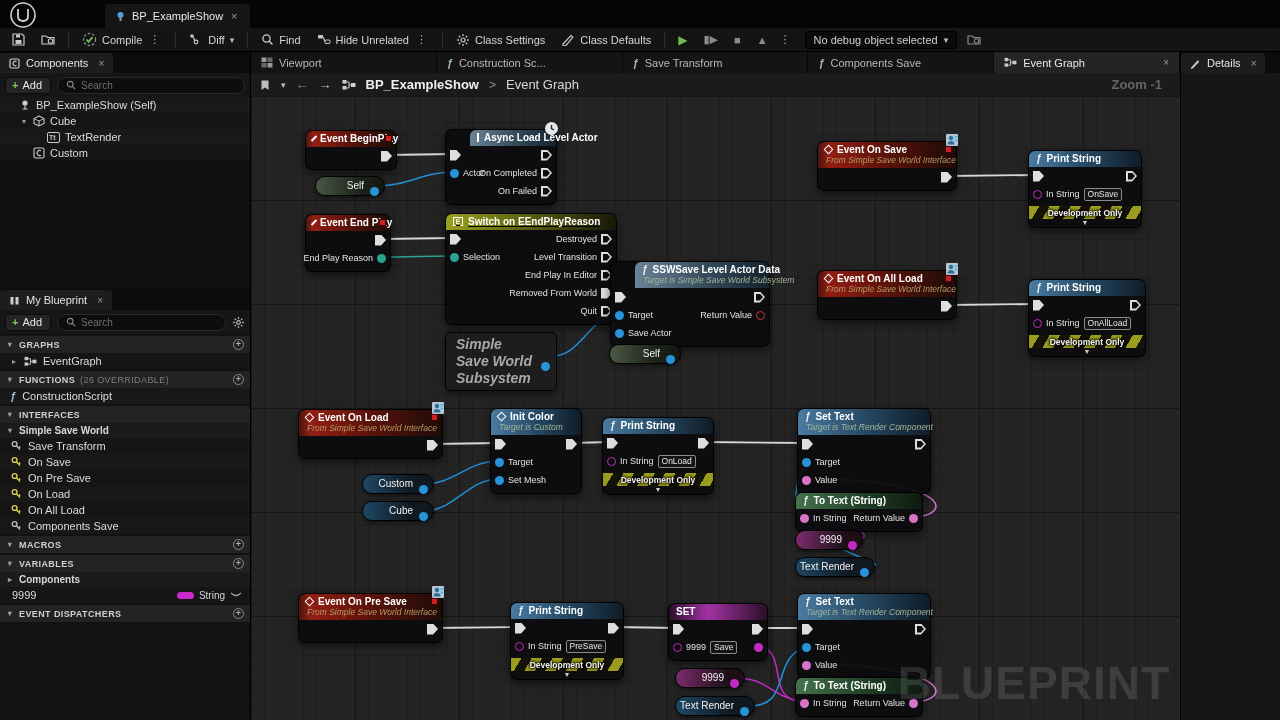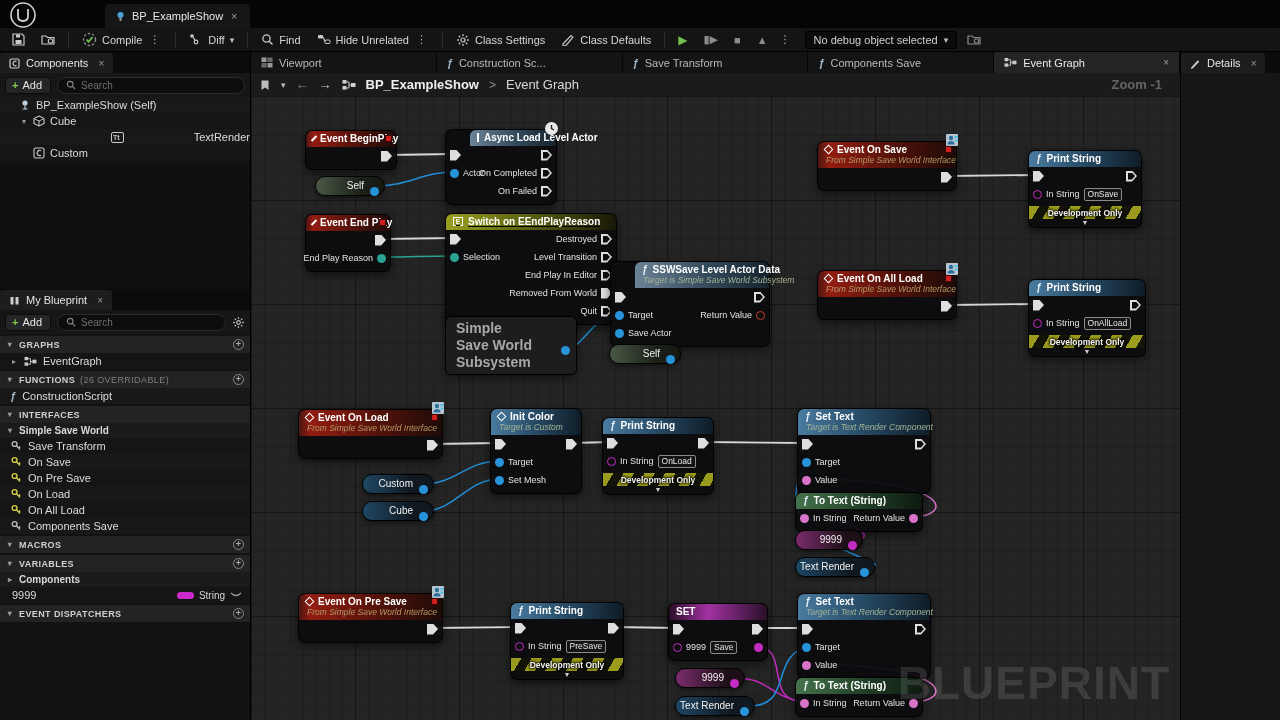--- a/index.html
+++ b/index.html
@@ -281,21 +281,21 @@
         <div class="tree-row" style="padding-left: 20px;">
           <span class="tri">▾</span>
           <span>
             <svg class="icon" width="12" height="12" viewBox="0 0 12 12">
               <path d="M6,1 L11,3.5 V8.5 L6,11 L1,8.5 V3.5 Z" fill="none" stroke="#c9c9c9" stroke-width="1.1"></path>
               <path d="M1,3.5 L6,6 L11,3.5 M6,6 V11" stroke="#c9c9c9" stroke-width="1"></path>
             </svg>
           </span>
           <span>Cube</span>
         </div>
-        <div class="tree-row" style="padding-left: 34px; justify-content: space-between;">
+        <div class="tree-row" style="padding-left: 34px;">
           <span class="tri"></span>
           <span>
             <svg class="icon" width="13" height="11" viewBox="0 0 13 11">
               <rect x="0.5" y="0.5" width="12" height="10" rx="1.5" fill="none" stroke="#c9c9c9"></rect>
               <text x="2" y="8" font-size="7" font-weight="bold" fill="#c9c9c9" font-family="Liberation Sans,sans-serif">Tt</text>
             </svg>
           </span>
           <span>TextRender</span>
         </div>
         <div class="tree-row" style="padding-left: 20px;">
@@ -721,21 +721,21 @@
               </span>
             </div>
             <div class="nrow">
               <span class="pside l">
                 <span class="pin-dot" style="background:#2793d8"></span>
                 <span class="plabel">Save Actor</span>
               </span>
             </div>
             <div style="height:4px"></div>
           </div>
-          <div class="bigtext" style="left: 194px; top: 220px; width: 132px;">
+          <div class="bigtext" style="left: 194px; top: 236px; width: 112px; font-style: italic;">
             <div>Simple</div>
             <div>Save World</div>
             <div>Subsystem</div>
             <span class="cpin"><span class="pin-dot" style="background:#2793d8"></span></span>
           </div>
           <div class="capsule cap-green" style="left: 358px; top: 248px; width: 72px;">
             <span class="clabel">Self</span>
             <span class="cpin"><span class="pin-dot" style="background:#2793d8"></span></span>
           </div>
           <div class="node" style="left: 566px; top: 45px; width: 140px;">

